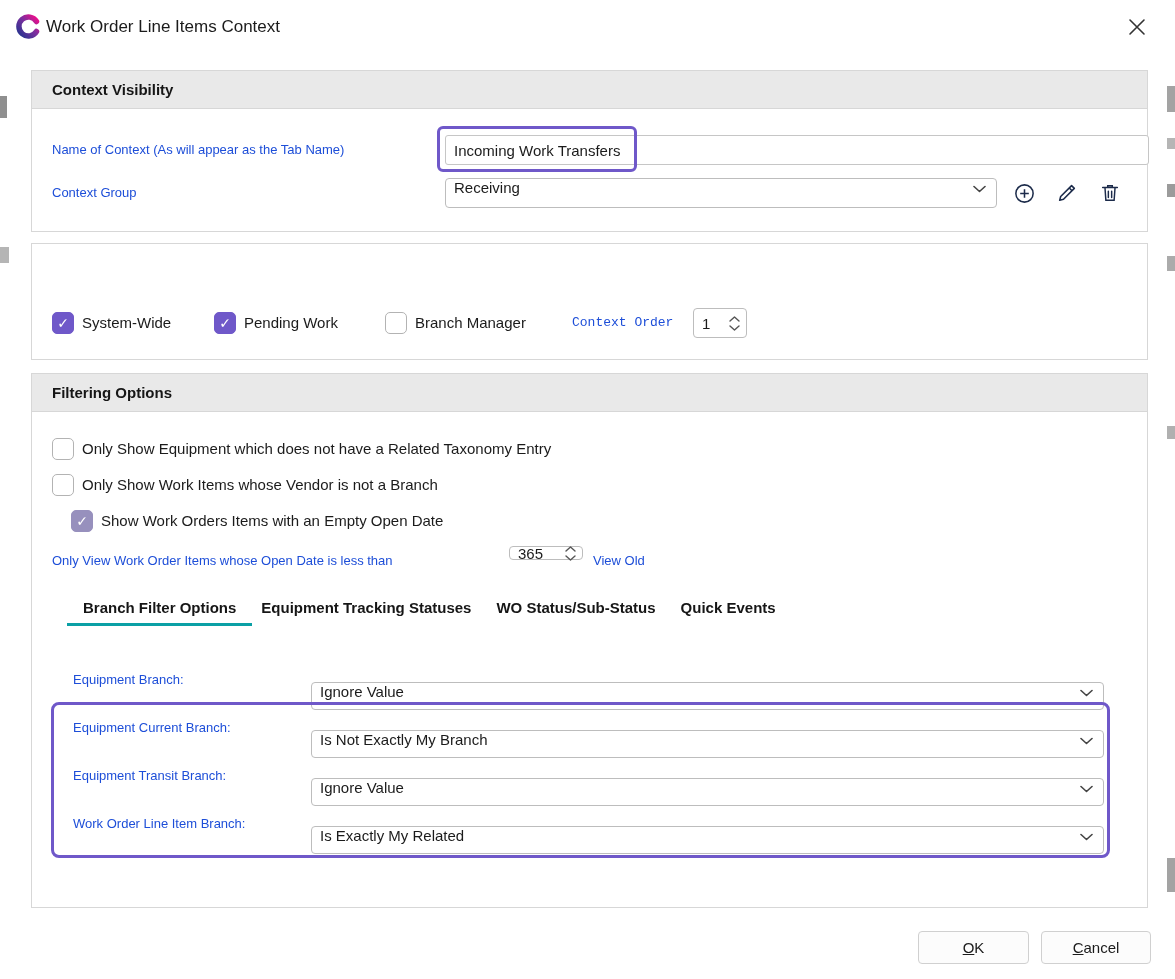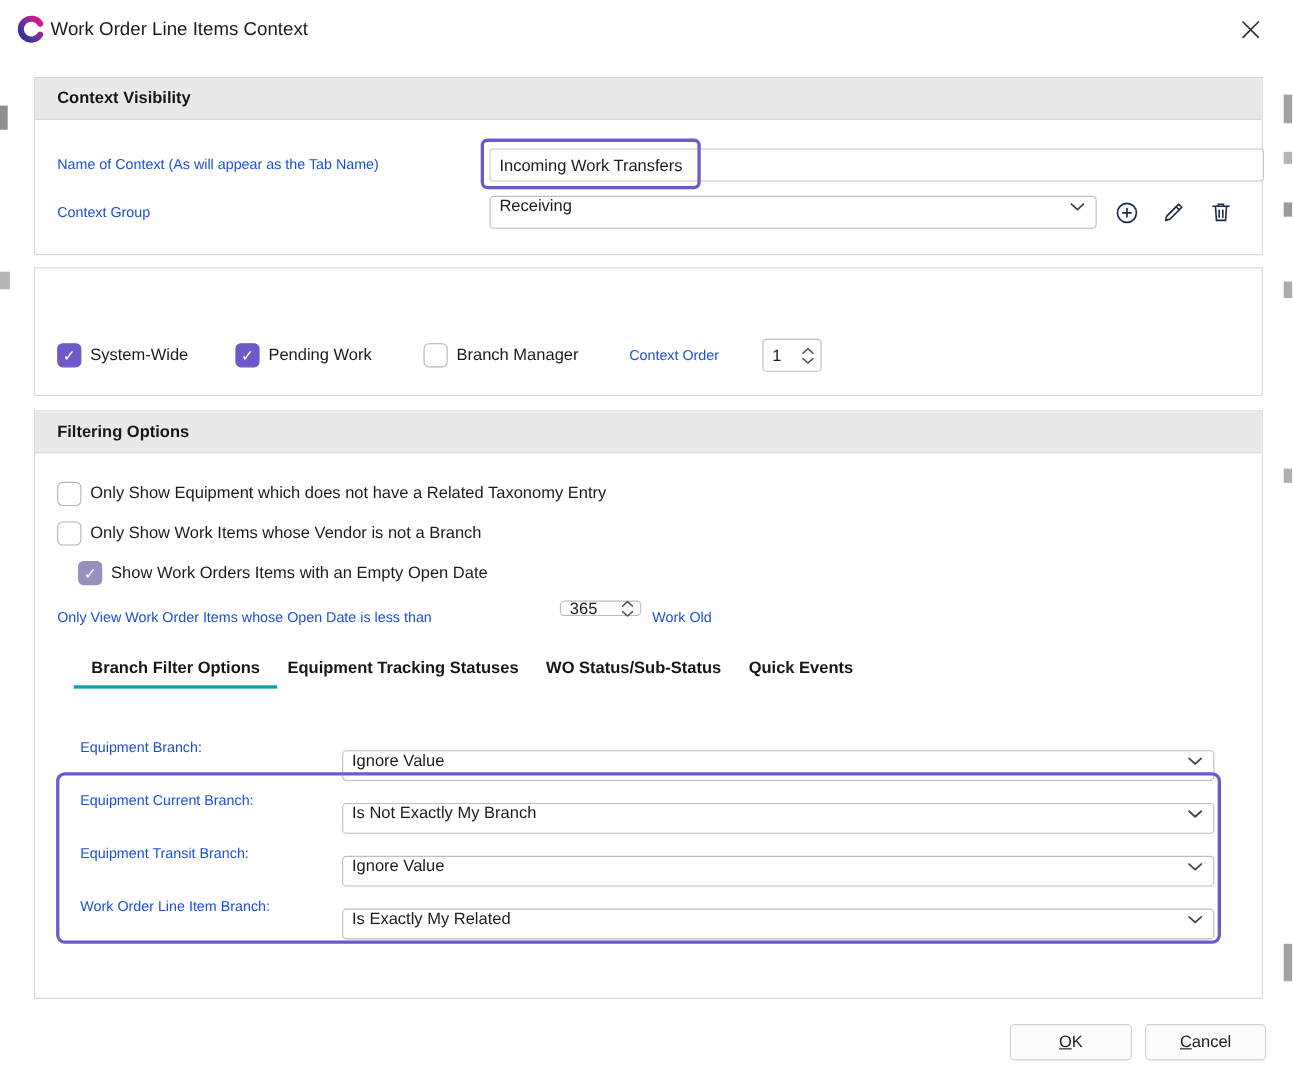--- a/index.html
+++ b/index.html
@@ -66,21 +66,21 @@
   .l-group { left:20px; top:107px; line-height:30px; }
   .group-dd { left:413px; top:107px; width:552px; height:30px; }
   .btn-add { left:980px; top:110px; }
   .btn-edit { left:1023px; top:110px; }
   .btn-del { left:1066px; top:110px; }
 
   
   .cbv-1 { left:20px; top:68px; }
   .cbv-2 { left:182px; top:68px; }
   .cbv-3 { left:353px; top:68px; }
-  .l-order { left:540px; top:64px; line-height:30px; }
+  .l-order { left:540px; top:64px; line-height:30px;font-family:Liberation Mono, monospace; }
   .spin-order { left:661px; top:64px; width:54px; height:30px; }
 
   
   .cbf-1 { left:20px; top:64px; }
   .cbf-2 { left:20px; top:100px; }
   .cbf-3 { left:39px; top:136px; }
   .l-opendate { left:20px; top:172px; line-height:30px; }
   .spin-days { left:477px; top:172px; width:74px; height:14px; }
   .l-daysold { left:561px; top:172px; line-height:30px; }
 
@@ -212,21 +212,21 @@
       <span>365</span>
       <span class="spin-arrows">
         <button class="spin-btn"><svg width="11" height="6" viewBox="0 0 11 6">
               <path d="M1 5 L5.5 1 L10 5" fill="none" stroke="#555" stroke-width="1.4" stroke-linecap="round" stroke-linejoin="round"></path>
             </svg></button>
         <button class="spin-btn"><svg width="11" height="6" viewBox="0 0 11 6">
               <path d="M1 1 L5.5 5 L10 1" fill="none" stroke="#555" stroke-width="1.4" stroke-linecap="round" stroke-linejoin="round"></path>
             </svg></button>
       </span>
     </div>
-    <div class="abs label15 l-daysold">Work Old</div>
+    <div class="abs label15 l-daysold">View Old</div>
 
     <div class="tabs">
       <div class="tab active">Branch Filter Options</div>
       <div class="tab">Equipment Tracking Statuses</div>
       <div class="tab">WO Status/Sub-Status</div>
       <div class="tab">Quick Events</div>
     </div>
 
     <div class="abs label15 fl fl-1">Equipment Branch:</div>
     <div class="dropdown fd fd-1">

